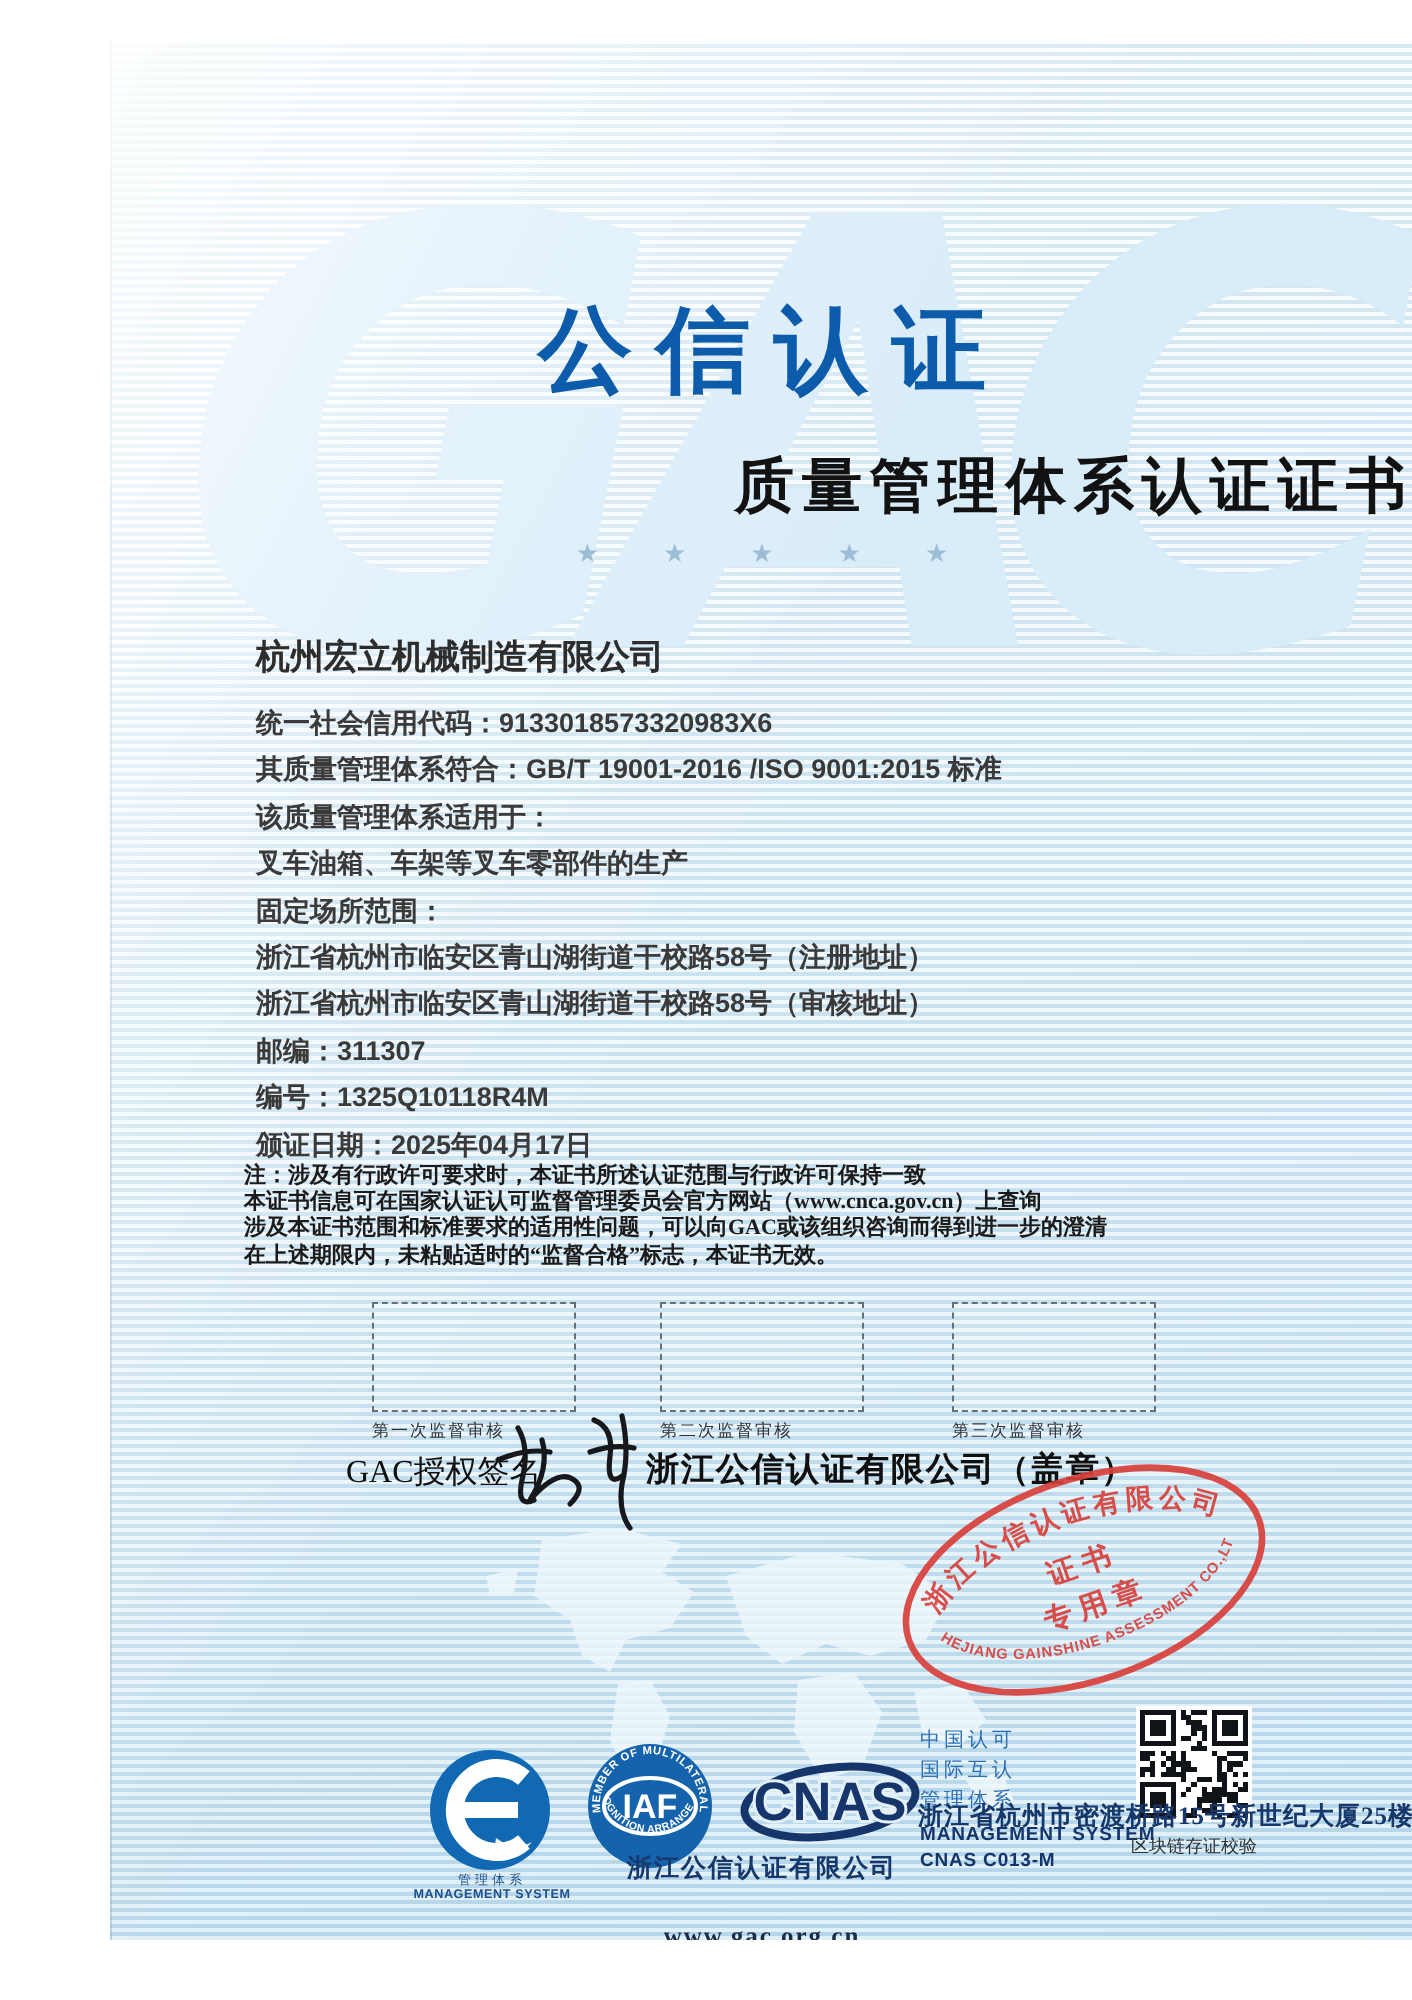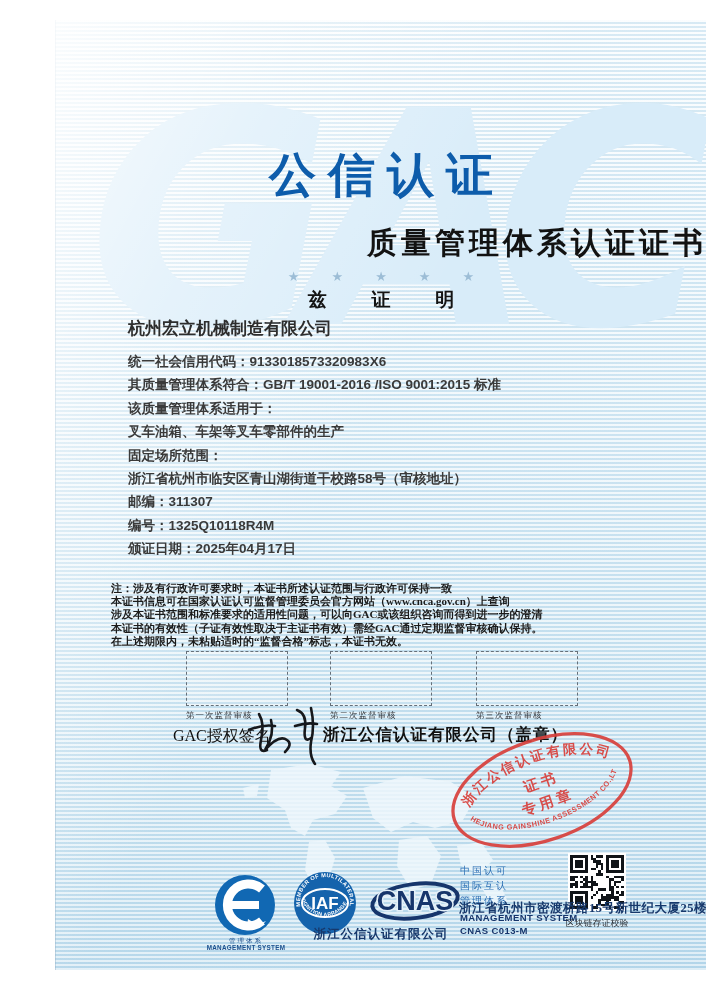--- a/index.html
+++ b/index.html
@@ -23,21 +23,21 @@
       font-family:"Liberation Serif","DejaVu Serif",serif;}
   .stars{position:absolute;left:0;width:100%;top:249px;display:flex;justify-content:center;gap:32px;
       font-size:13px;color:#9cbdd6;}
   .statement{position:absolute;left:0;width:100%;top:267px;text-align:center;text-indent:20px;
       font-size:19px;font-weight:700;letter-spacing:20px;color:#141414;
       font-family:"Liberation Serif","DejaVu Serif",serif;}
   .body-block{position:absolute;left:73px;top:297px;width:540px;}
   .company{font-size:17px;font-weight:700;color:#2d2d2d;line-height:24px;margin-bottom:9px;}
   .bline{font-size:13.5px;font-weight:700;color:#3a3a3a;line-height:23.4px;height:23.4px;white-space:nowrap;}
   .dates-row{display:flex;gap:52px;}
-  .notes{position:absolute;left:56px;top:562px;width:510px;
+  .notes{position:absolute;left:67px;top:562px;width:510px;
       font-family:"Liberation Serif","DejaVu Serif",serif;
       font-size:11px;font-weight:700;color:#1b1b1b;line-height:13.2px;}
   .sbox{position:absolute;top:631px;width:100px;height:53px;border:1px dashed #66707a;background:rgba(255,255,255,.12);}
   .sbox.b1{left:131px}.sbox.b2{left:275px}.sbox.b3{left:421px}
   .sbox-label{position:absolute;top:690px;width:100px;
       font-family:"Liberation Serif","DejaVu Serif",serif;font-size:8.5px;color:#30343a;letter-spacing:1px;}
   .sbox-label.b1{left:131px}.sbox-label.b2{left:275px}.sbox-label.b3{left:421px}
   .sig-label{position:absolute;left:118px;top:706px;font-size:16px;color:#101010;
       font-family:"Liberation Serif","DejaVu Serif",serif;}
   .sig-svg{position:absolute;left:190px;top:680px;}
@@ -74,42 +74,41 @@
     <div class="cert-title">质量管理体系认证证书</div>
 
     <div class="stars">
       <span>★</span>
       <span>★</span>
       <span>★</span>
       <span>★</span>
       <span>★</span>
     </div>
 
-    <div class="statement">兹  证  明</div>
 
     <div class="body-block">
       <div class="company">杭州宏立机械制造有限公司</div>
       <div class="bline">统一社会信用代码：9133018573320983X6</div>
       <div class="bline">其质量管理体系符合：GB/T 19001-2016 /ISO 9001:2015 标准</div>
       <div class="bline">该质量管理体系适用于：</div>
       <div class="bline">叉车油箱、车架等叉车零部件的生产</div>
       <div class="bline">固定场所范围：</div>
+      <div class="bline">浙江省杭州市临安区青山湖街道干校路58号（注册地址）</div>
       <div class="bline">浙江省杭州市临安区青山湖街道干校路58号（审核地址）</div>
       <div class="bline">邮编：311307</div>
       <div class="bline">编号：1325Q10118R4M</div>
       <div class="bline dates-row">
         <span>颁证日期：2025年04月17日</span>
       </div>
     </div>
 
     <div class="notes">
       <div>注：涉及有行政许可要求时，本证书所述认证范围与行政许可保持一致</div>
       <div>本证书信息可在国家认证认可监督管理委员会官方网站（www.cnca.gov.cn）上查询</div>
       <div>涉及本证书范围和标准要求的适用性问题，可以向GAC或该组织咨询而得到进一步的澄清</div>
-      <div>本证书的有效性（子证有效性取决于主证书有效）需经GAC通过定期监督审核确认保持。</div>
       <div>在上述期限内，未粘贴适时的“监督合格”标志，本证书无效。</div>
     </div>
 
     <div class="sbox b1"></div>
     <div class="sbox b2"></div>
     <div class="sbox b3"></div>
     <div class="sbox-label b1">第一次监督审核</div>
     <div class="sbox-label b2">第二次监督审核</div>
     <div class="sbox-label b3">第三次监督审核</div>
 
@@ -327,15 +326,16 @@
           <rect x="0" y="20" width="7" height="1" fill="#101418"></rect>
           <rect x="0" y="15" width="1" height="5" fill="#101418"></rect>
           <rect x="6" y="15" width="1" height="5" fill="#101418"></rect>
           <rect x="2" y="16" width="3" height="3" fill="#101418"></rect>
         </svg>
     </div>
     <div class="qr-cap">区块链存证校验</div>
 
     <div class="footer f1">浙江公信认证有限公司</div>
     <div class="footer f2">浙江省杭州市密渡桥路15号新世纪大厦25楼</div>
+    <div class="footer f3">www.gac.org.cn</div>
 
   </div>
 </div>
 
 </body></html>

